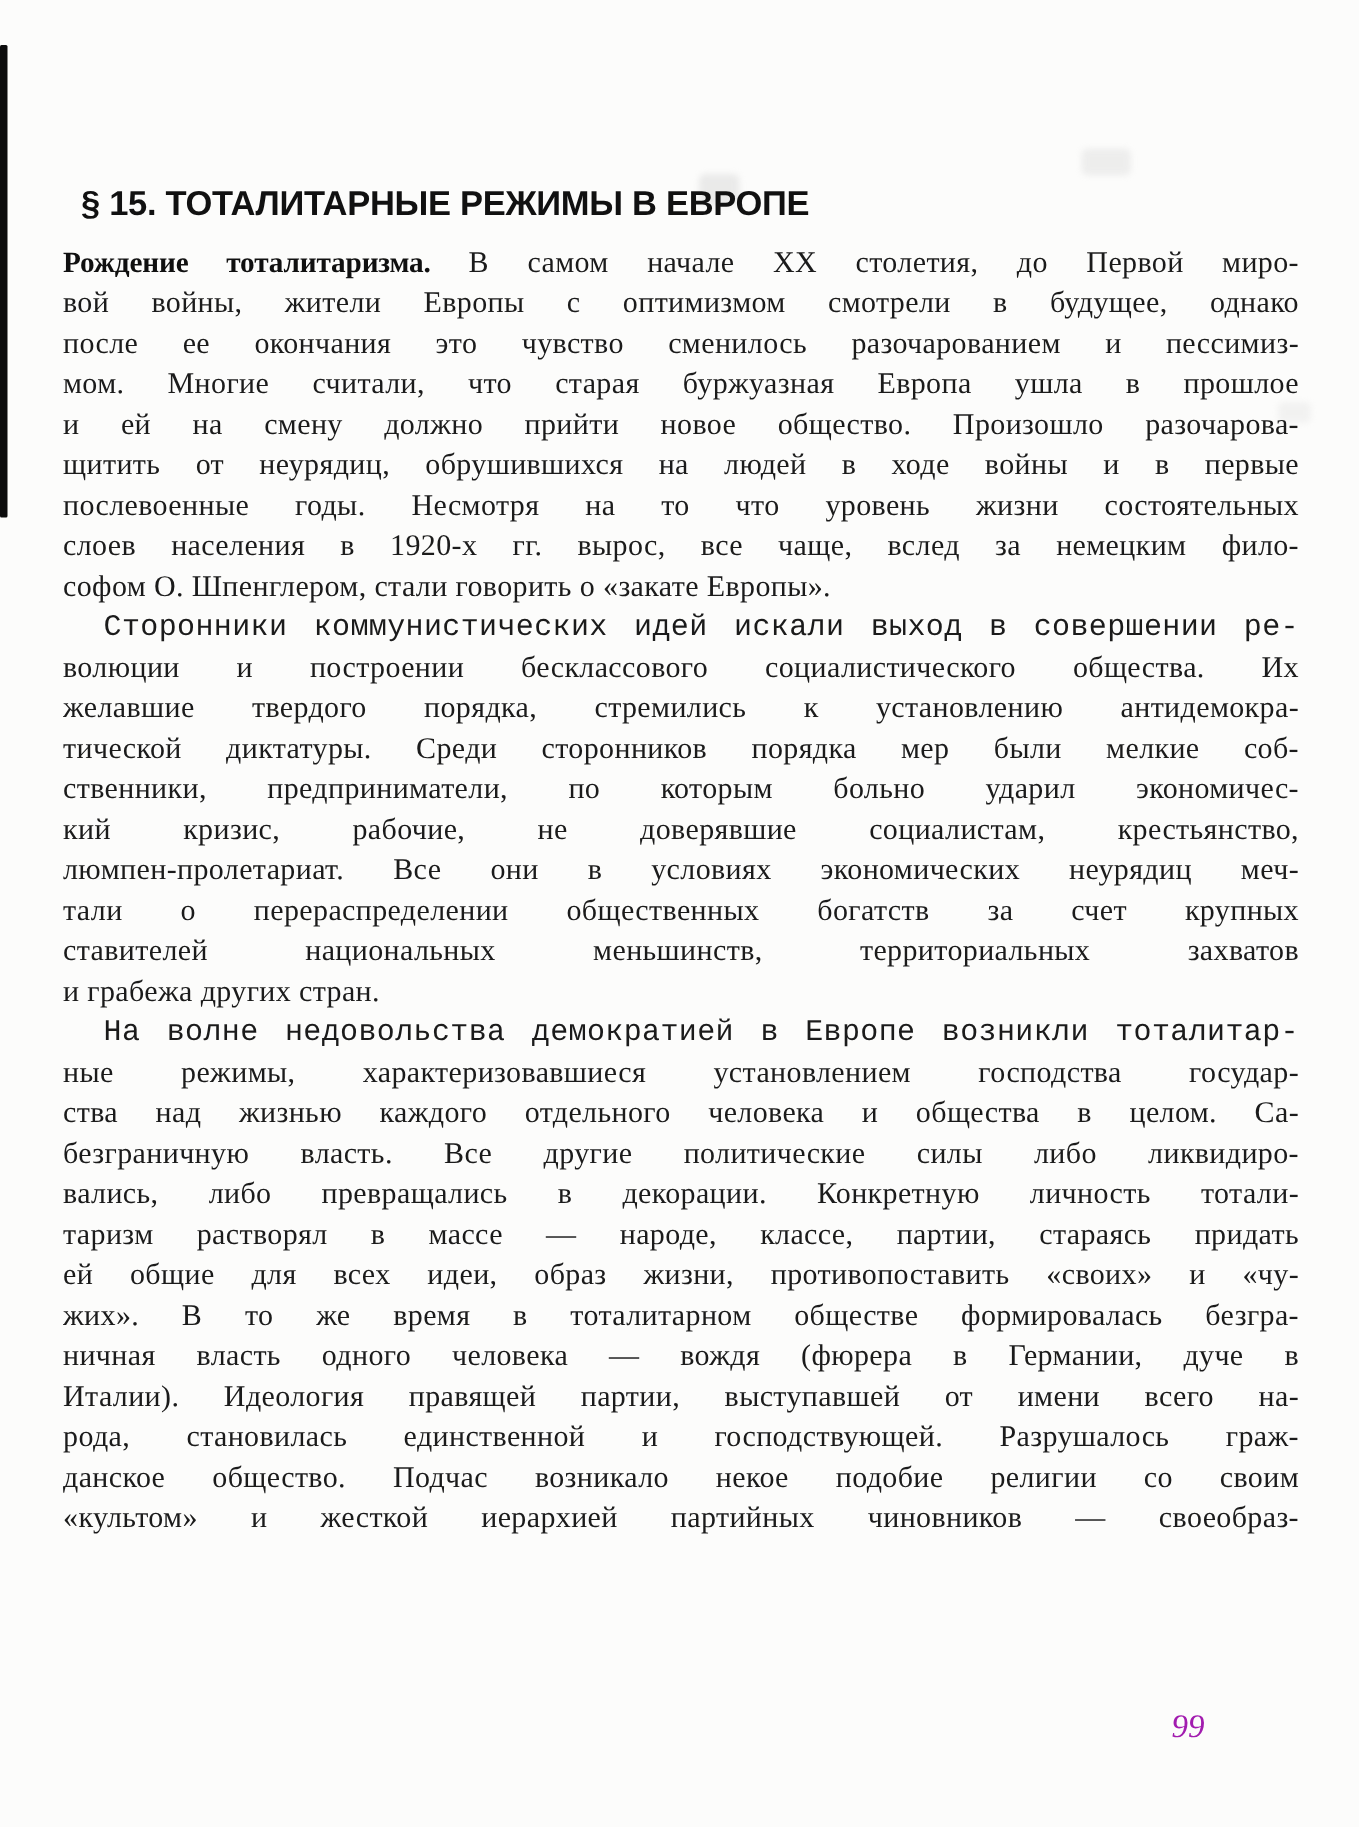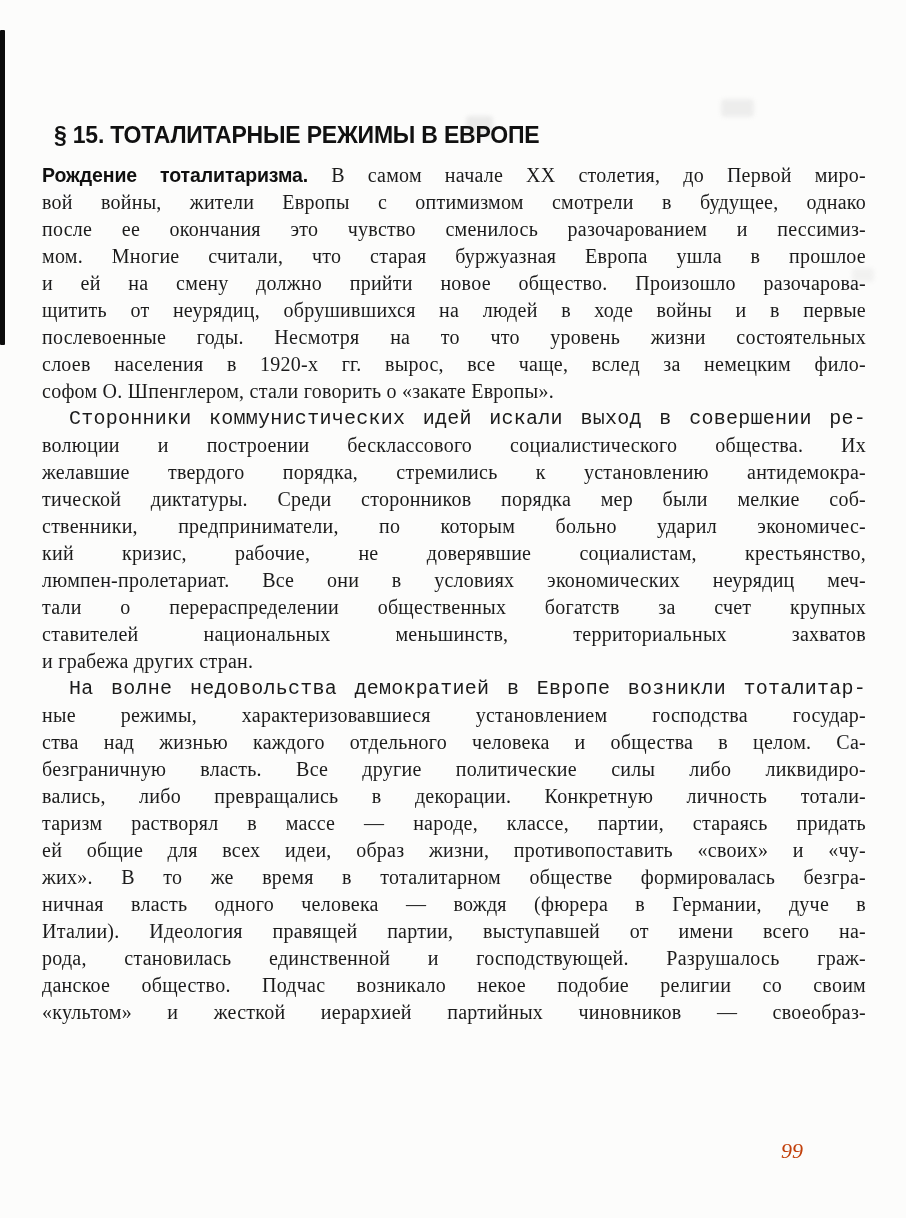--- a/index.html
+++ b/index.html
@@ -67,34 +67,34 @@
     -moz-text-align-last: justify;
     white-space: normal;
     overflow: hidden;
   }
   .line.para-end {
     text-align-last: left;
     -moz-text-align-last: left;
   }
   .line.indent { text-indent: 27px; font-family: Liberation Mono, monospace; }
   .lead-in {
-    font-family: Liberation Sans, sans-serif;
+    font-family: Liberation Serif, serif;
     font-weight: bold;
     font-size: 19.5px;
     letter-spacing: -0.1px;
     color: #101010;
   }
   .page-number {
     position: absolute;
     top: 1138px;
     right: 103px;
     font-family: "Liberation Serif", serif;
     font-style: italic;
     font-size: 22px;
-    color: #c2410c;
+    color: #a21caf;
   }
 </style>
 </head>
 <body>
 
 <div class="page">
   <div class="scan-line"></div>
   <div class="smudge s1"></div>
   <div class="smudge s2"></div>
   <div class="smudge s3"></div>

